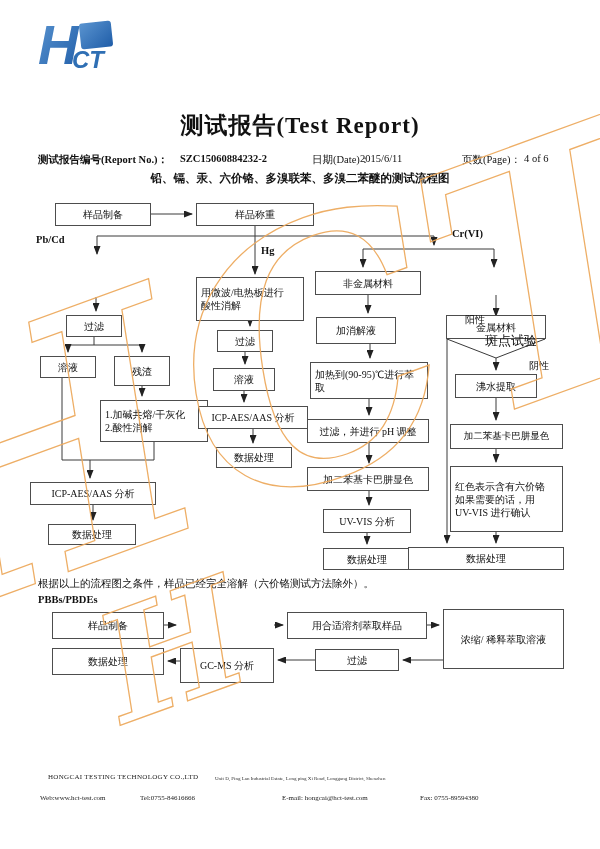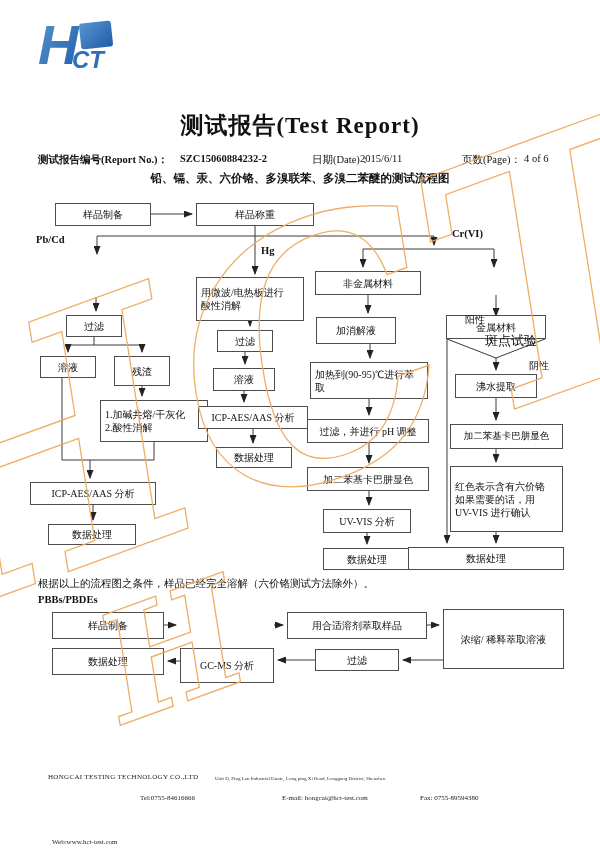--- a/index.html
+++ b/index.html
@@ -162,21 +162,21 @@
 
   <div class="bx" style="left:52px;top:612px;width:112px;height:27px;">样品制备</div>
   <div class="bx" style="left:287px;top:612px;width:140px;height:27px;">用合适溶剂萃取样品</div>
   <div class="bx" style="left:443px;top:609px;width:121px;height:60px;">浓缩/ 稀释萃取溶液</div>
   <div class="bx" style="left:315px;top:649px;width:84px;height:22px;">过滤</div>
   <div class="bx" style="left:180px;top:648px;width:94px;height:35px;">GC-MS 分析</div>
   <div class="bx" style="left:52px;top:648px;width:112px;height:27px;">数据处理</div>
 
   <div class="f-company">HONGCAI TESTING TECHNOLOGY CO.,LTD</div>
   <div class="f-addr">Unit D, Ping Lan Industrial Estate, Long ping Xi Road, Longgang District, Shenzhen</div>
-  <span class="f-item" style="left:52px;margin-top:44px;">Web:www.hct-test.com</span>
+  <span class="f-item" style="left:40px;">Web:www.hct-test.com</span>
   <span class="f-item" style="left:140px;">Tel:0755-84616666</span>
   <span class="f-item" style="left:282px;">E-mail: hongcai@hct-test.com</span>
   <span class="f-item" style="left:420px;">Fax: 0755-89594380</span>
 
   <svg class="overlay" width="600" height="849">
     <g stroke="#edaa5e" fill="none" stroke-width="1.3" opacity="0.95" font-family="'DejaVu Serif',serif" font-style="italic" font-weight="bold">
       <text x="320" y="480" font-size="340" text-anchor="middle" transform="rotate(-20 320 480)">HCT</text>
       <text x="190" y="700" font-size="150" text-anchor="middle" transform="rotate(-20 190 700)">H</text>
     </g>
   </svg>

